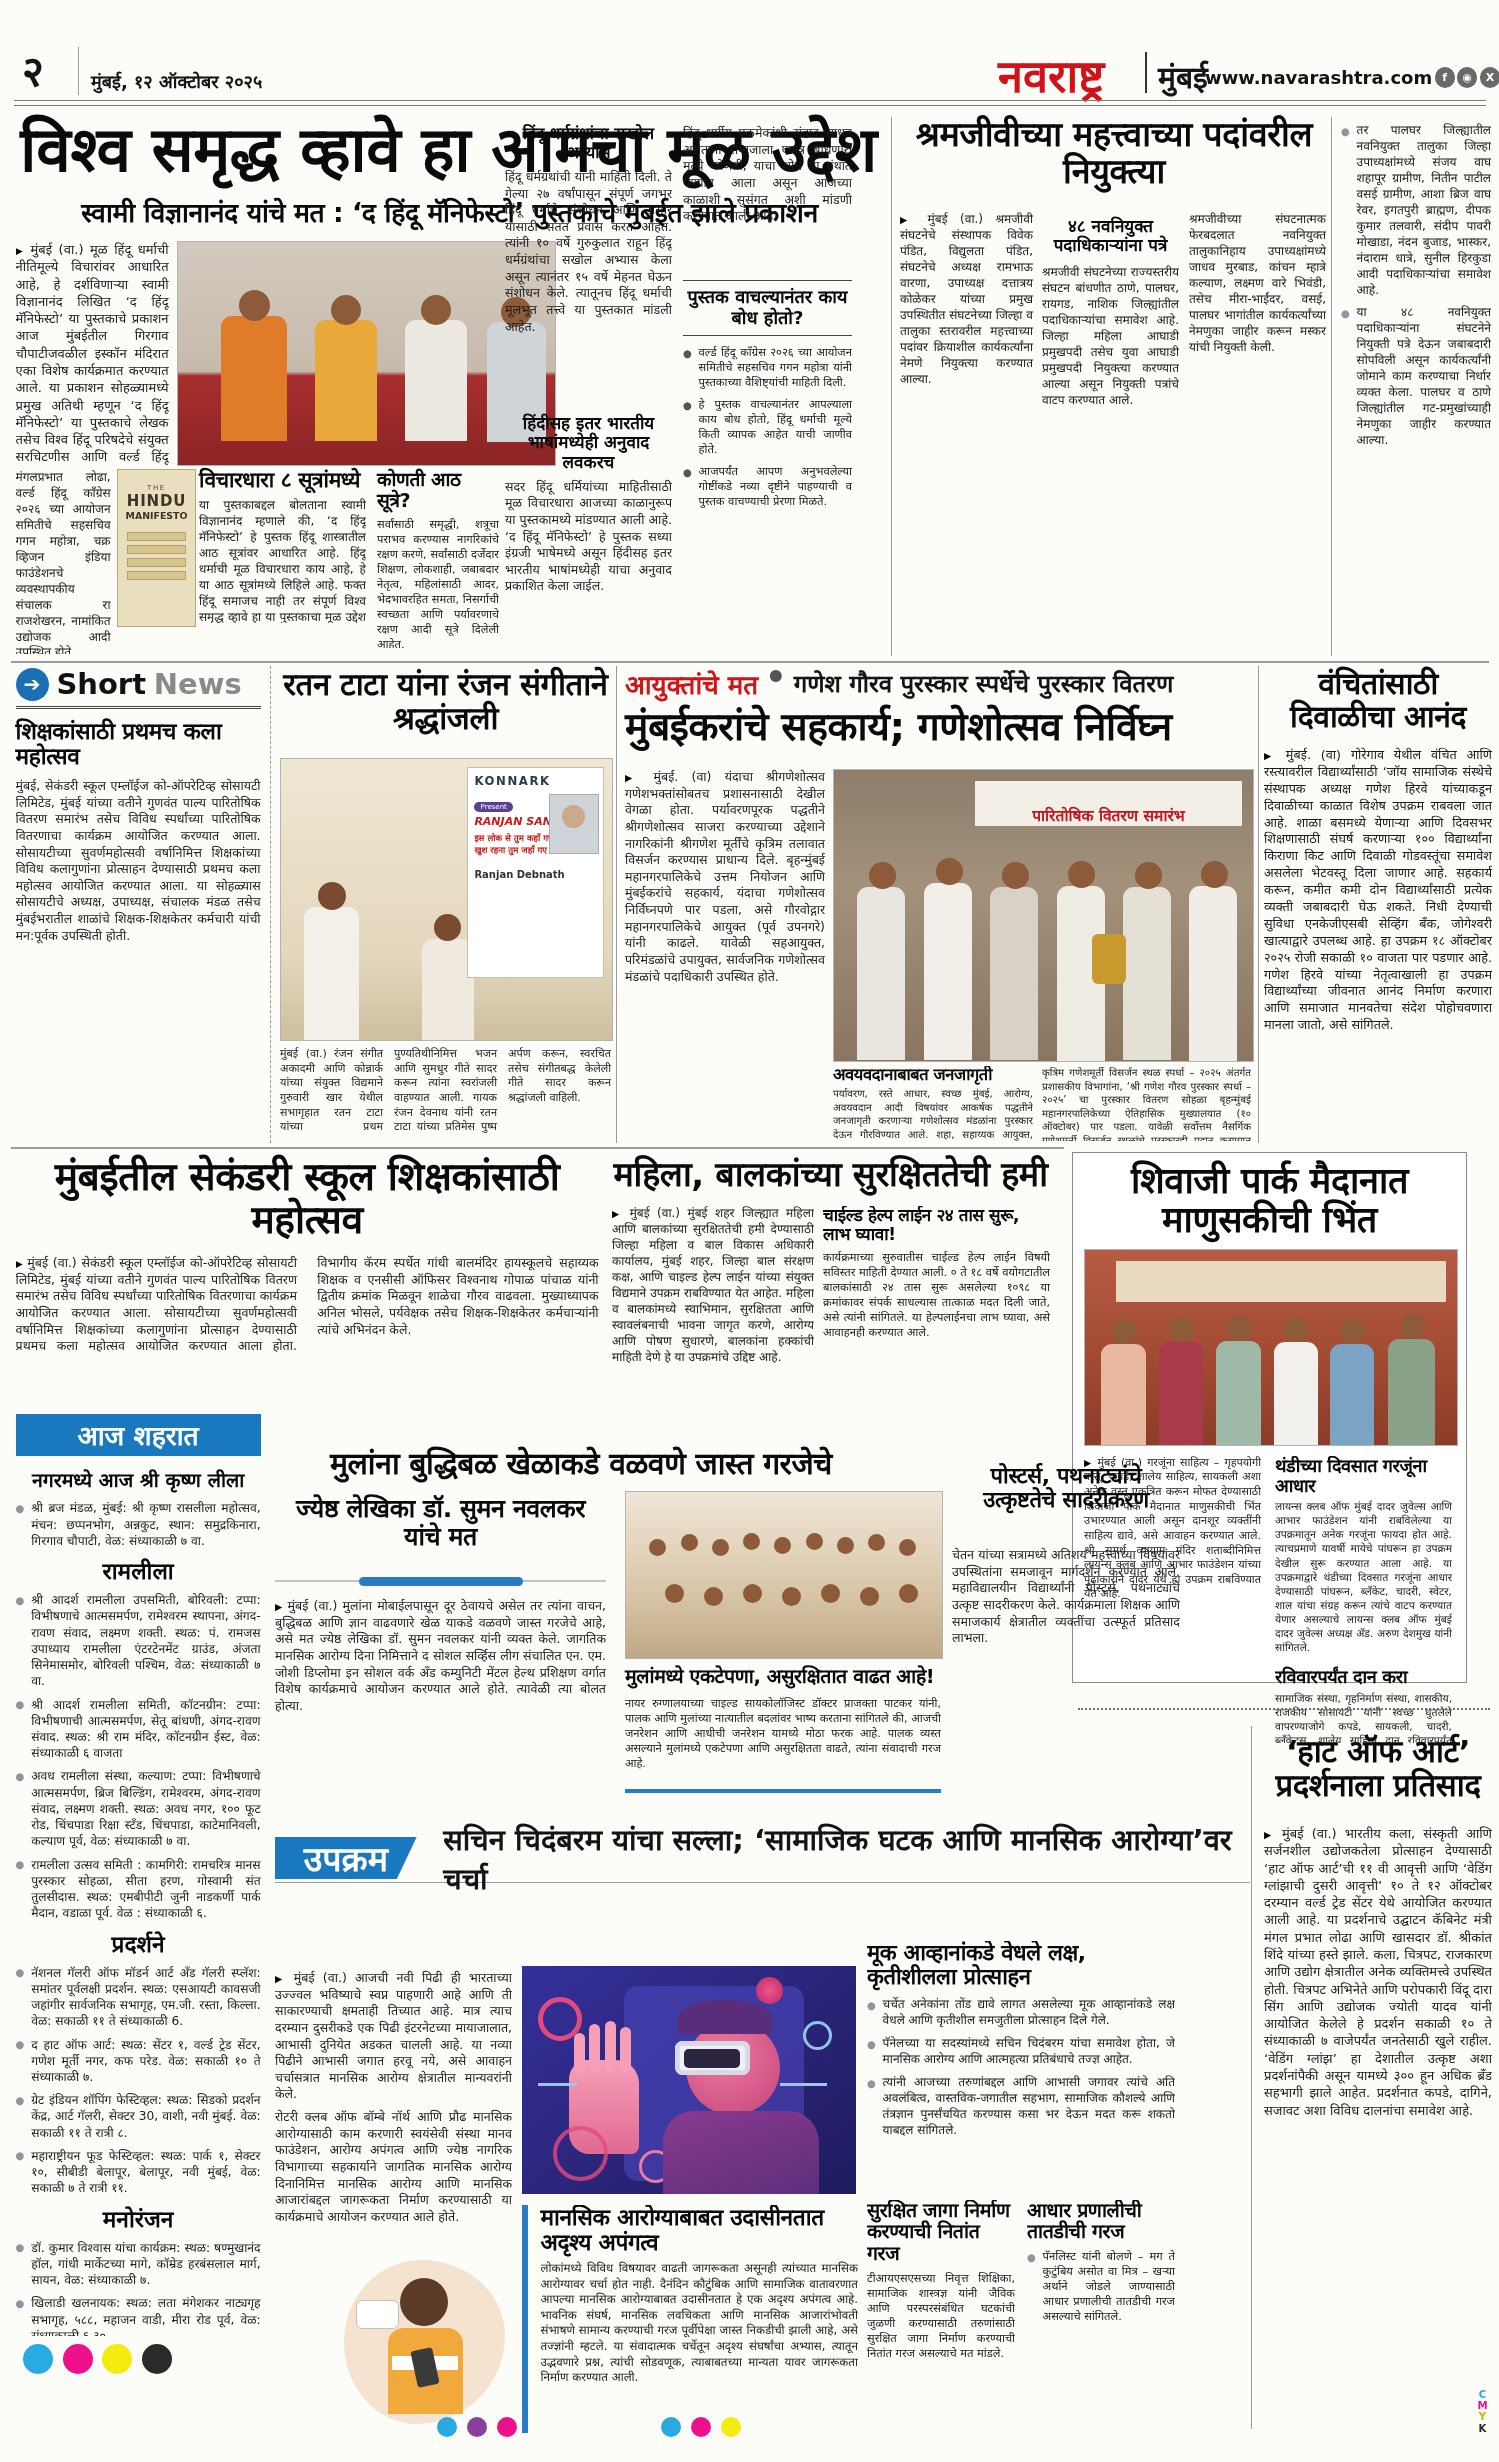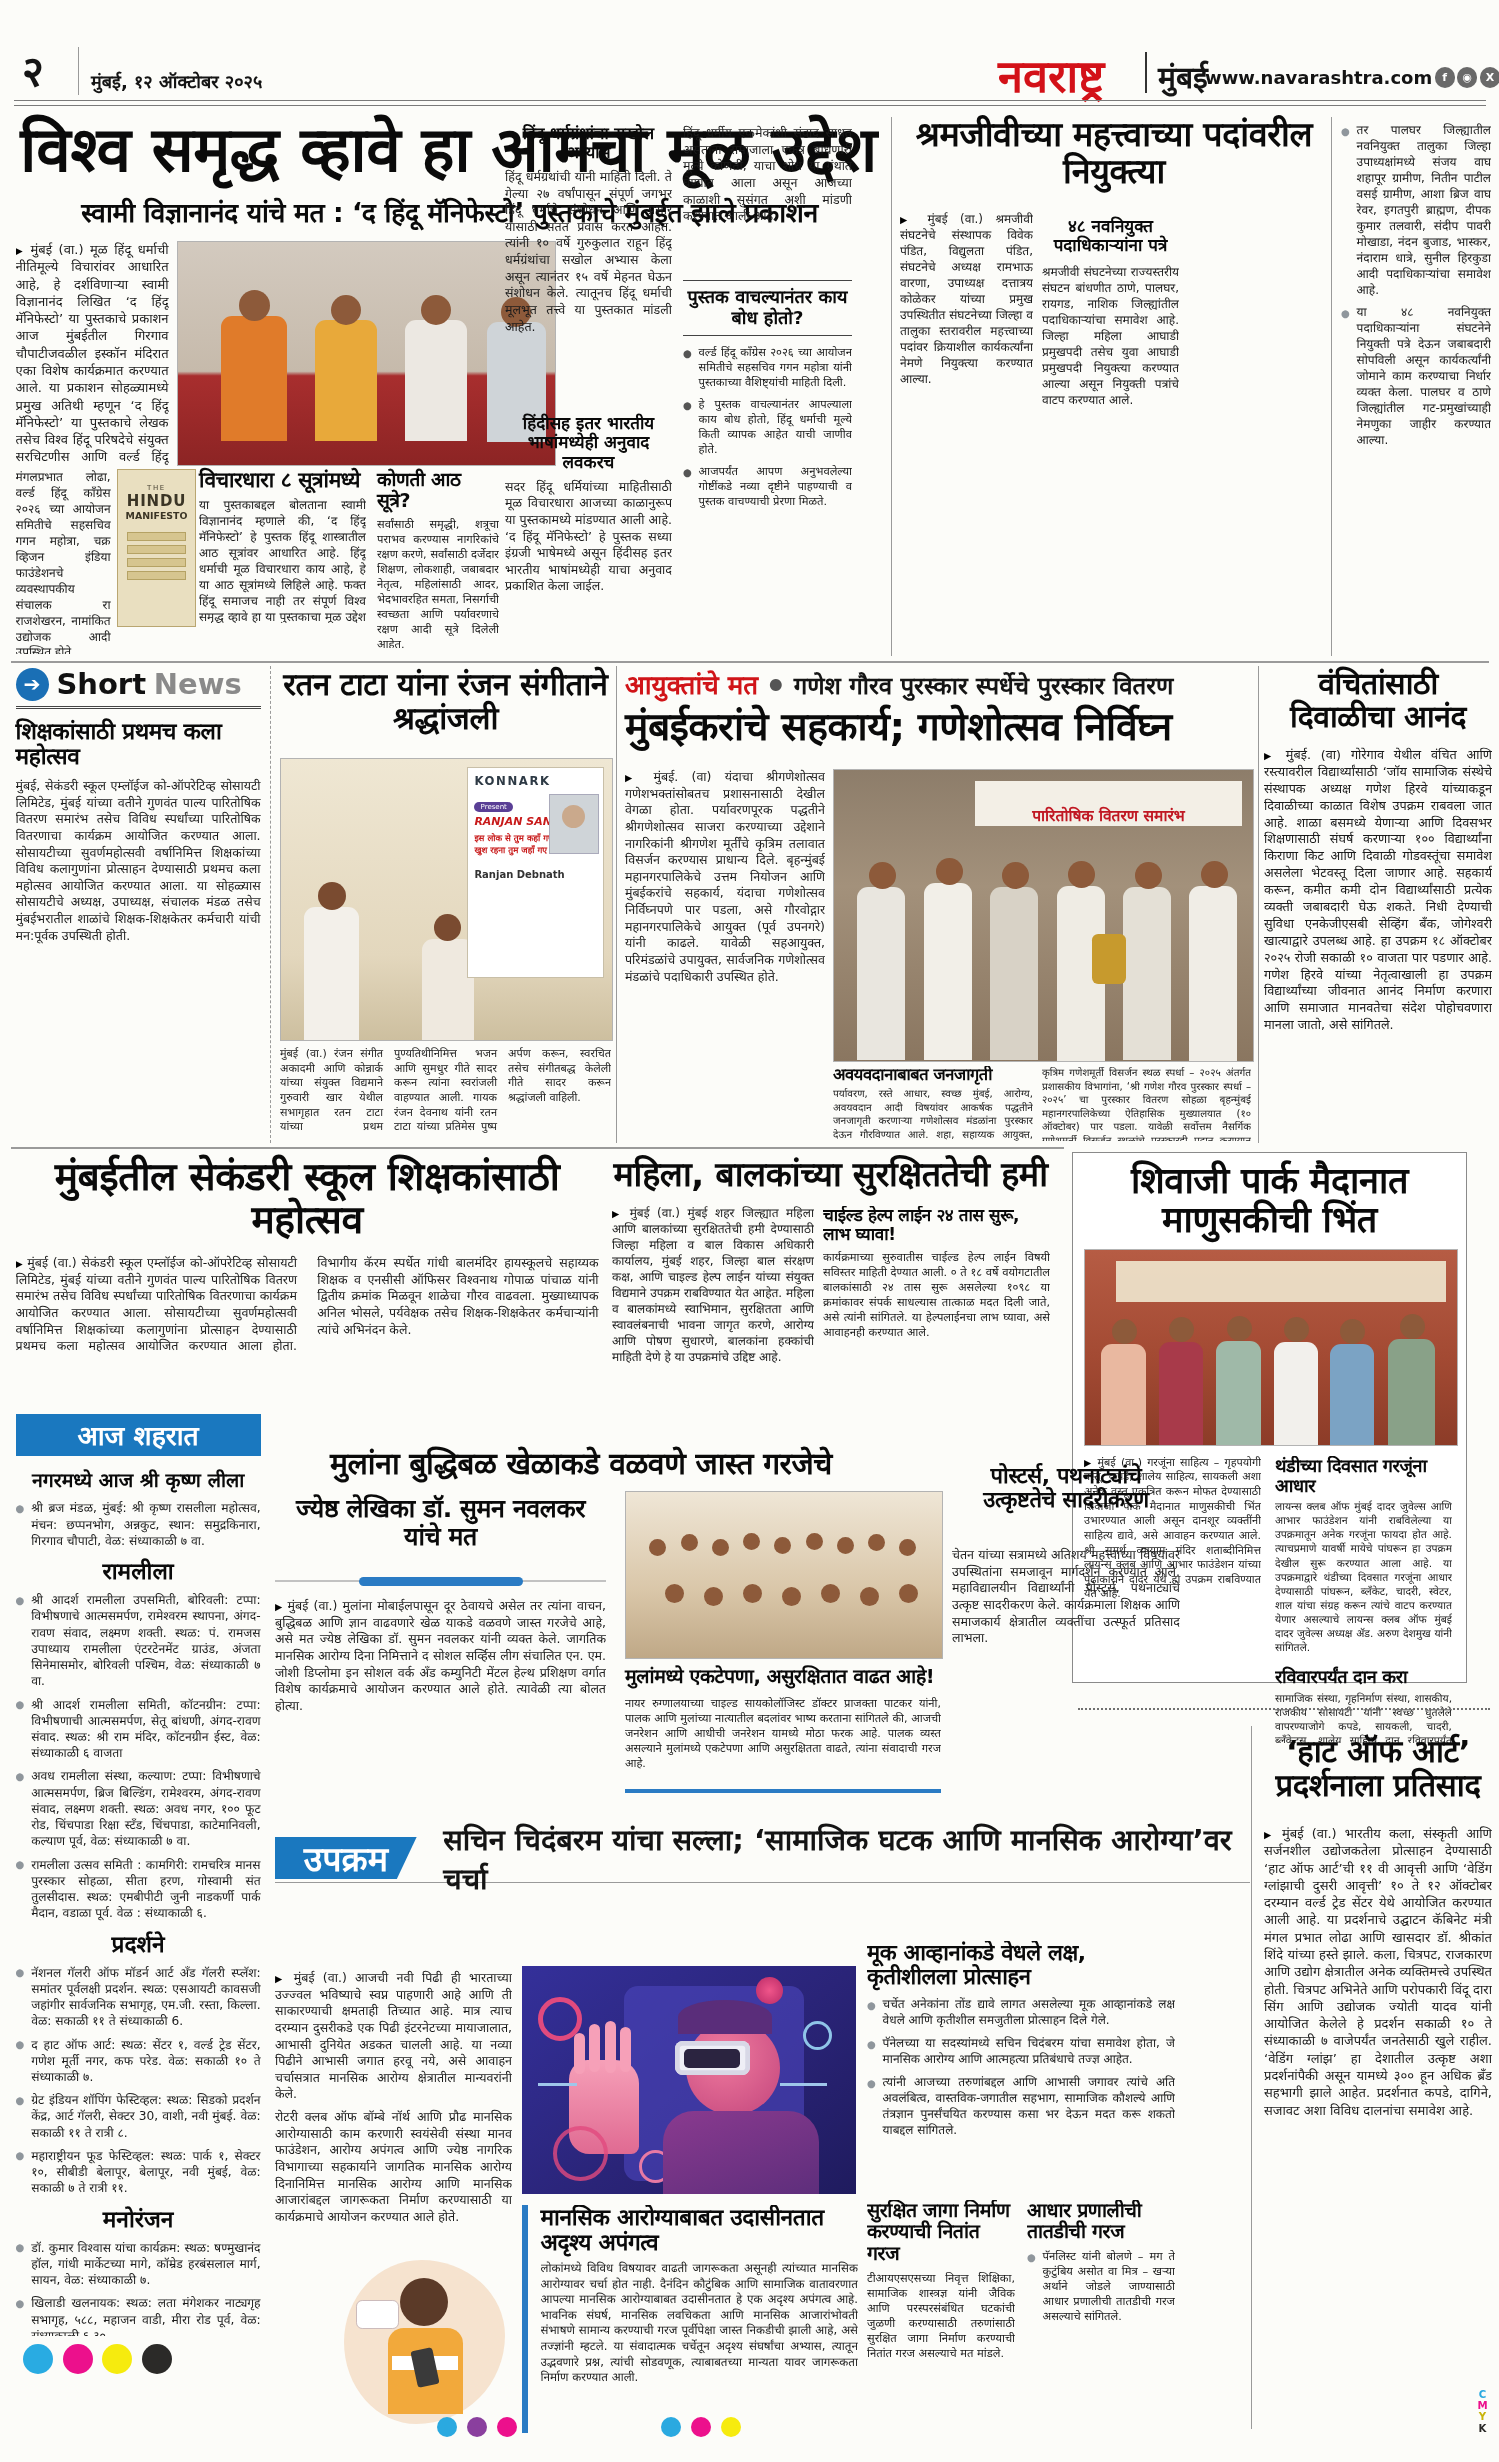--- a/index.html
+++ b/index.html
@@ -106,20 +106,21 @@
   </div>
 
   <div class="a vr" style="left:891px;top:117px;height:539px"></div>
 
   <div class="a hl ctr" style="left:900px;top:116px;width:428px;font-size:34px">श्रमजीवीच्या महत्त्वाच्या पदांवरील नियुक्त्या</div>
   <div class="a j lede" style="left:900px;top:212px;width:133px;height:442px;font-size:12px">मुंबई (वा.) श्रमजीवी संघटनेचे संस्थापक विवेक पंडित, विद्युलता पंडित, संघटनेचे अध्यक्ष रामभाऊ वारणा, उपाध्यक्ष दत्तात्रय कोळेकर यांच्या प्रमुख उपस्थितीत संघटनेच्या जिल्हा व तालुका स्तरावरील महत्त्वाच्या पदांवर क्रियाशील कार्यकर्त्यांना नेमणे नियुक्त्या करण्यात आल्या.</div>
   <div class="a" style="left:1042px;top:212px;width:137px;height:442px">
     <div class="sech" style="font-size:17px;margin:4.7px 0 9.4px">४८ नवनियुक्त पदाधिकाऱ्यांना पत्रे</div>
     <div class="j" style="height:336px;font-size:12px">श्रमजीवी संघटनेच्या राज्यस्तरीय संघटन बांधणीत ठाणे, पालघर, रायगड, नाशिक जिल्ह्यांतील पदाधिकाऱ्यांचा समावेश आहे. जिल्हा महिला आघाडी प्रमुखपदी तसेच युवा आघाडी प्रमुखपदी नियुक्त्या करण्यात आल्या असून नियुक्ती पत्रांचे वाटप करण्यात आले.</div>
   </div>
+  <div class="a j" style="left:1189px;top:212px;width:137px;height:442px;font-size:12px">श्रमजीवीच्या संघटनात्मक फेरबदलात नवनियुक्त तालुकानिहाय उपाध्यक्षांमध्ये जाधव मुरबाड, कांचन म्हात्रे कल्याण, लक्ष्मण वारे भिवंडी, तसेच मीरा-भाईंदर, वसई, पालघर भागांतील कार्यकर्त्यांच्या नेमणुका जाहीर करून मस्कर यांची नियुक्ती केली.</div>
 
   <div class="a vr" style="left:1331px;top:117px;height:539px"></div>
   <div class="a" style="left:1341px;top:123px;width:150px;height:531px">
     <div class="blt j" style="font-size:12px">तर पालघर जिल्ह्यातील नवनियुक्त तालुका जिल्हा उपाध्यक्षांमध्ये संजय वाघ शहापूर ग्रामीण, नितीन पाटील वसई ग्रामीण, आशा ब्रिज वाघ रेवर, इगतपुरी ब्राह्मण, दीपक कुमार तलवारी, संदीप पावरी मोखाडा, नंदन बुजाड, भास्कर, नंदाराम धात्रे, सुनील हिरकुडा आदी पदाधिकाऱ्यांचा समावेश आहे.</div>
     <div class="blt j" style="font-size:12px">या ४८ नवनियुक्त पदाधिकाऱ्यांना संघटनेने नियुक्ती पत्रे देऊन जबाबदारी सोपविली असून कार्यकर्त्यांनी जोमाने काम करण्याचा निर्धार व्यक्त केला. पालघर व ठाणे जिल्ह्यांतील गट-प्रमुखांच्याही नेमणुका जाहीर करण्यात आल्या.</div>
   </div>
 
   <div class="a hr1" style="left:11px;top:661px;width:1478px;height:1.6px"></div>
 
   <div class="a" style="left:15.6px;top:667px;width:245px;display:flex;align-items:center;gap:7.8px">
@@ -148,21 +149,21 @@
       <div style="font-size:10px;font-weight:700;color:#333;margin-top:13px">Ranjan Debnath</div>
       <div style="position:absolute;right:4.7px;top:26.6px;width:48px;height:58px;background:#cfd4d8;border:0.8px solid #aab">
           <div class="head" style="left:12.5px;top:9.4px;width:23.4px;height:23.4px;background:#caa98c"></div>
         </div>
     </div>
   </div>
   <div class="a j" style="left:280px;top:1047px;width:331px;height:92px;font-size:11px;column-count:3;column-gap:11px">मुंबई (वा.) रंजन संगीत अकादमी आणि कोन्नार्क यांच्या संयुक्त विद्यमाने गुरुवारी खार येथील सभागृहात रतन टाटा यांच्या प्रथम पुण्यतिथीनिमित्त भजन आणि सुमधुर गीते सादर करून त्यांना स्वरांजली वाहण्यात आली. गायक रंजन देवनाथ यांनी रतन टाटा यांच्या प्रतिमेस पुष्प अर्पण करून, स्वरचित तसेच संगीतबद्ध केलेली गीते सादर करून श्रद्धांजली वाहिली.</div>
 
   <div class="a vr" style="left:616px;top:666px;height:477px"></div>
 
-  <div class="a" style="left:625px;top:666px;width:630px;display:flex;align-items:center;gap:11px">
+  <div class="a" style="left:625px;top:666px;width:630px;display:flex;gap:11px">
     <span style="font-size:26px;font-weight:800;color:#d01418">आयुक्तांचे मत</span>
     <span style="color:#555;font-size:15.6px">●</span>
     <span style="font-size:24px;font-weight:800">गणेश गौरव पुरस्कार स्पर्धेचे पुरस्कार वितरण</span>
   </div>
   <div class="a hl" style="left:625px;top:706px;width:630px;font-size:39px">मुंबईकरांचे सहकार्य; गणेशोत्सव निर्विघ्न</div>
   <div class="a j lede" style="left:625px;top:769px;width:200px;height:372px;font-size:12.5px">मुंबई. (वा) यंदाचा श्रीगणेशोत्सव गणेशभक्तांसोबतच प्रशासनासाठी देखील वेगळा होता. पर्यावरणपूरक पद्धतीने श्रीगणेशोत्सव साजरा करण्याच्या उद्देशाने नागरिकांनी श्रीगणेश मूर्तींचे कृत्रिम तलावात विसर्जन करण्यास प्राधान्य दिले. बृहन्मुंबई महानगरपालिकेचे उत्तम नियोजन आणि मुंबईकरांचे सहकार्य, यंदाचा गणेशोत्सव निर्विघ्नपणे पार पडला, असे गौरवोद्गार महानगरपालिकेचे आयुक्त (पूर्व उपनगरे) यांनी काढले. यावेळी सहआयुक्त, परिमंडळांचे उपायुक्त, सार्वजनिक गणेशोत्सव मंडळांचे पदाधिकारी उपस्थित होते.</div>
   <div class="ph" style="left:833px;top:769px;width:419px;height:291px;background:linear-gradient(180deg,#8d7d6a 0%,#a3917b 40%,#8a7660 100%)">
     <div style="position:absolute;left:141px;top:11px;right:11px;height:45px;background:#f3efe6;display:flex;align-items:flex-end;justify-content:center">
       <span style="color:#c01823;font-weight:700;font-size:15.6px">पारितोषिक वितरण समारंभ</span>
     </div>

